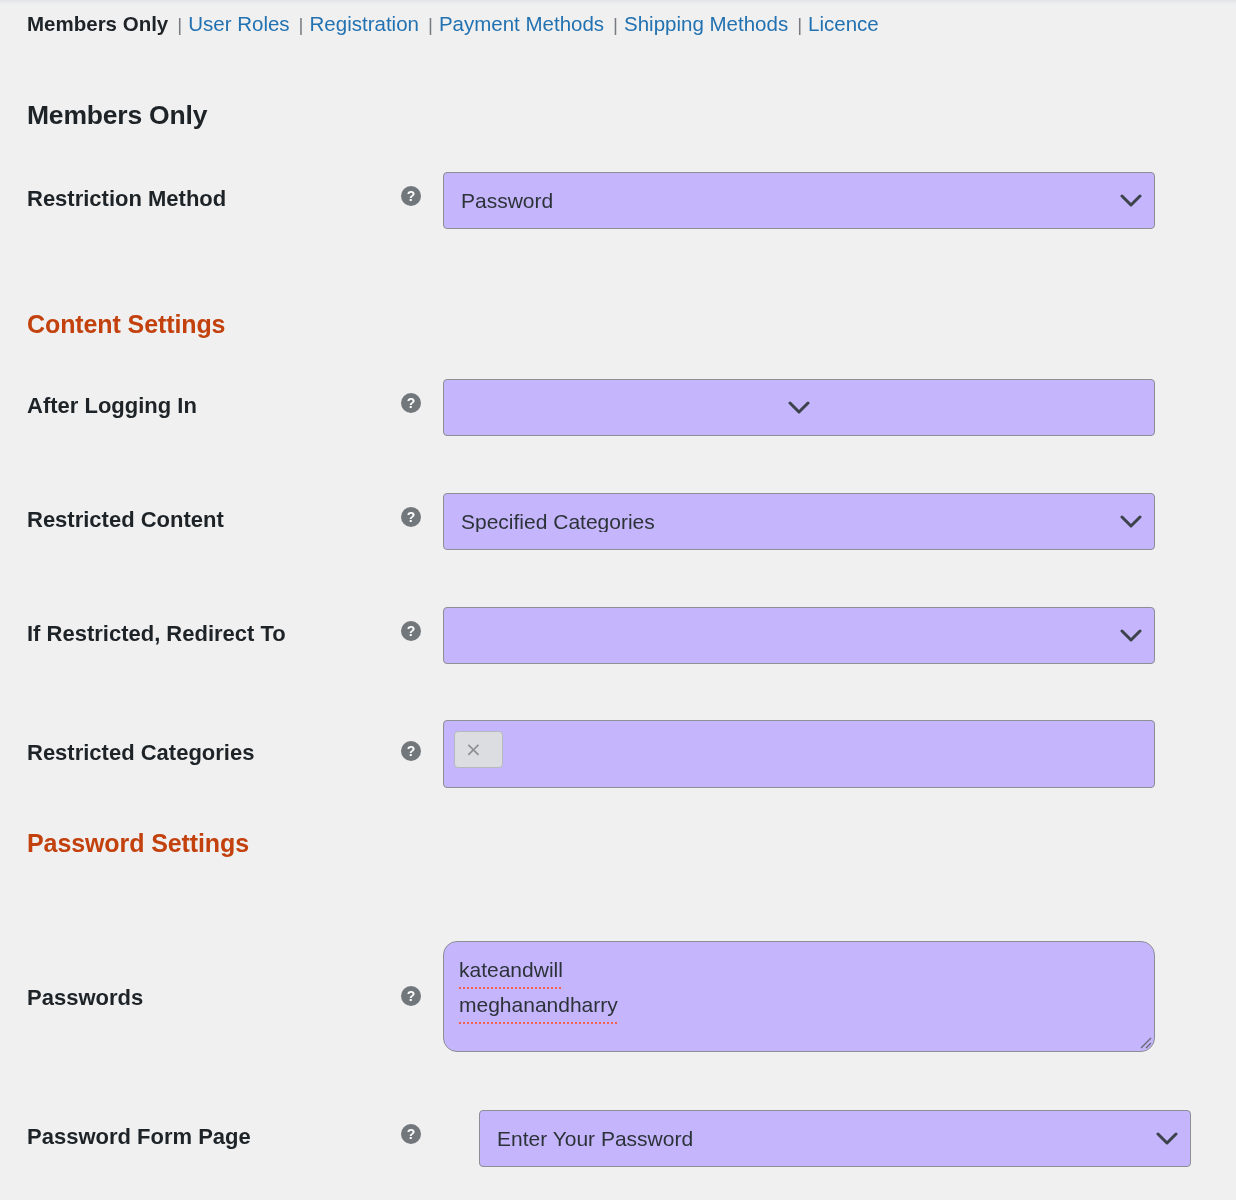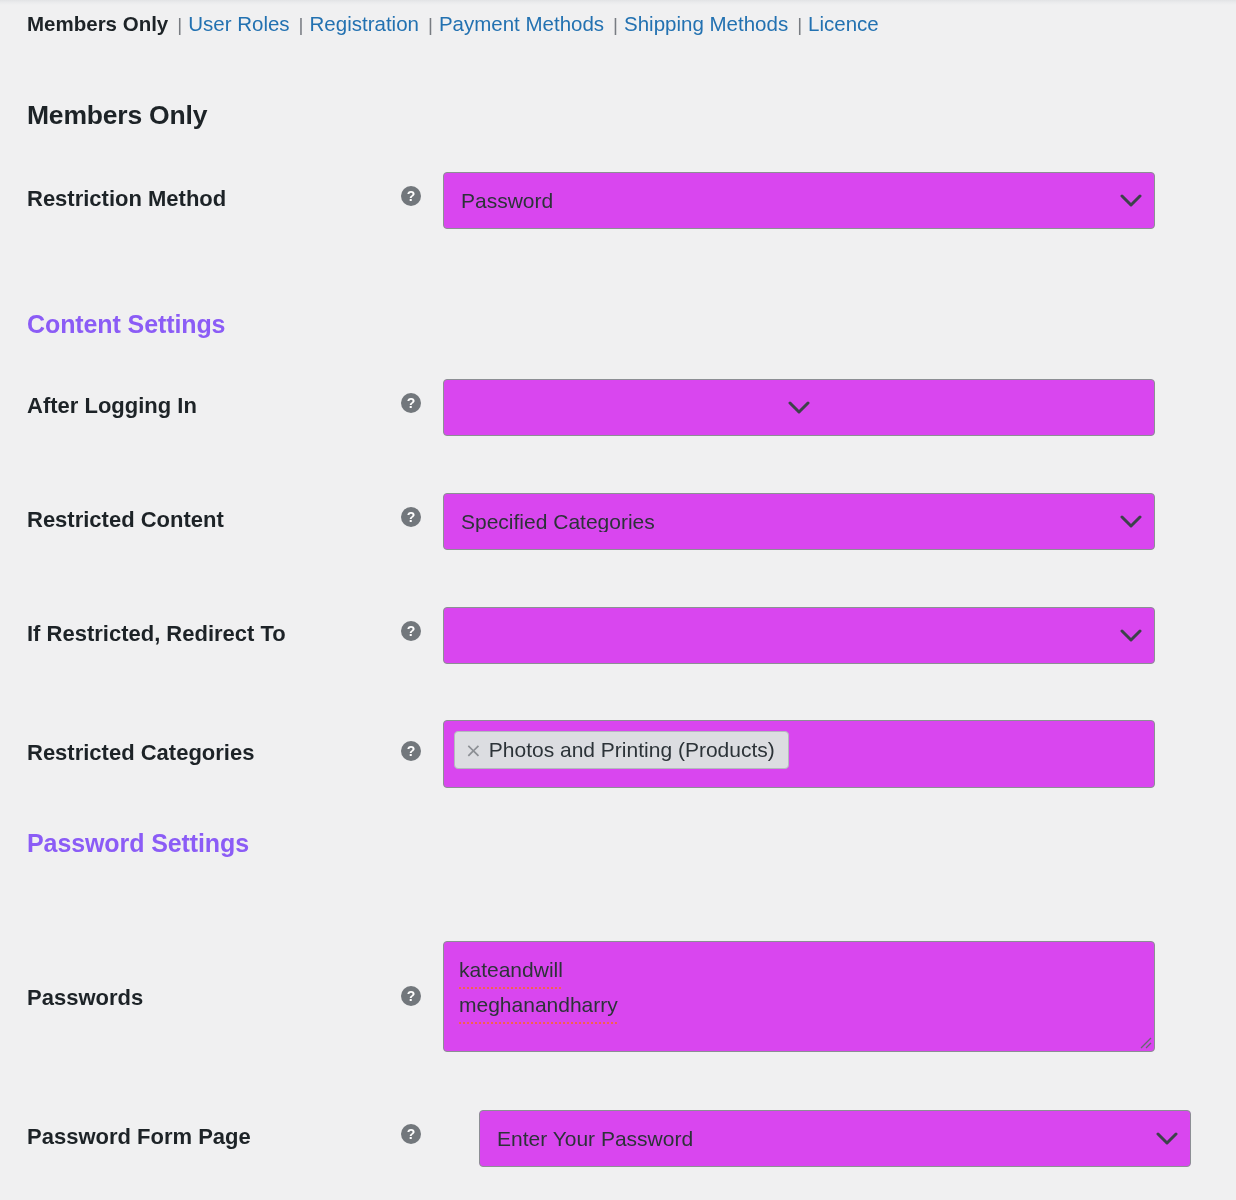--- a/index.html
+++ b/index.html
@@ -59,21 +59,21 @@
     color: #1d2327;
     letter-spacing: -0.2px;
   }
 
   
   .section-heading {
     position: absolute;
     left: 27px;
     font-size: 25px;
     font-weight: 700;
-    color: #8b5cf6;
+    color: #c2410c;
     letter-spacing: -0.1px;
   }
 
   
   .row { position: absolute; left: 0; width: 1236px; }
   .row-label {
     position: absolute;
     left: 27px;
     font-size: 22px;
     font-weight: 700;
@@ -96,21 +96,21 @@
     font-family: "Liberation Sans", "DejaVu Sans", sans-serif;
     cursor: help;
     user-select: none;
   }
 
   
   .control {
     position: absolute;
     left: 443px;
     width: 712px;
-    background: #d946ef;
+    background: #c4b5fd;
     border: 1px solid #8c8f94;
     border-radius: 4px;
   }
   .select-box {
     height: 57px;
     display: flex;
     align-items: center;
     cursor: pointer;
   }
   .select-value {
@@ -287,31 +287,30 @@
       </span>
     </div>
   </div>
 
   <div class="row" style="top:720px;">
     <label class="row-label" style="top:20px;">Restricted Categories</label>
     <span class="help-icon" style="top:21px;">?</span>
     <div class="control multiselect" style="top:0;">
       <span class="chip">
         <span class="chip-remove">×</span>
-        <span class="chip-label">Photos and Printing (Products)</span>
       </span>
     </div>
   </div>
 
   <h2 class="section-heading" style="top:808px;">Password Settings</h2>
 
   <div class="row" style="top:941px;">
     <label class="row-label" style="top:44px;">Passwords</label>
     <span class="help-icon" style="top:45px;">?</span>
-    <div class="control textarea-box" style="top:0;">
+    <div class="control textarea-box" style="top:0;border-radius:14px;">
       <div class="ta-row"><span class="ta-line misspelled">kateandwill</span></div>
       <div class="ta-row"><span class="ta-line misspelled">meghanandharry</span></div>
       <span class="resize-handle">
         <svg width="16" height="16" viewBox="0 0 16 16" aria-hidden="true">
           <path d="M15 5 L5 15 M15 10 L10 15" stroke="#646970" stroke-width="1.3" fill="none"></path>
         </svg>
       </span>
     </div>
   </div>
 

